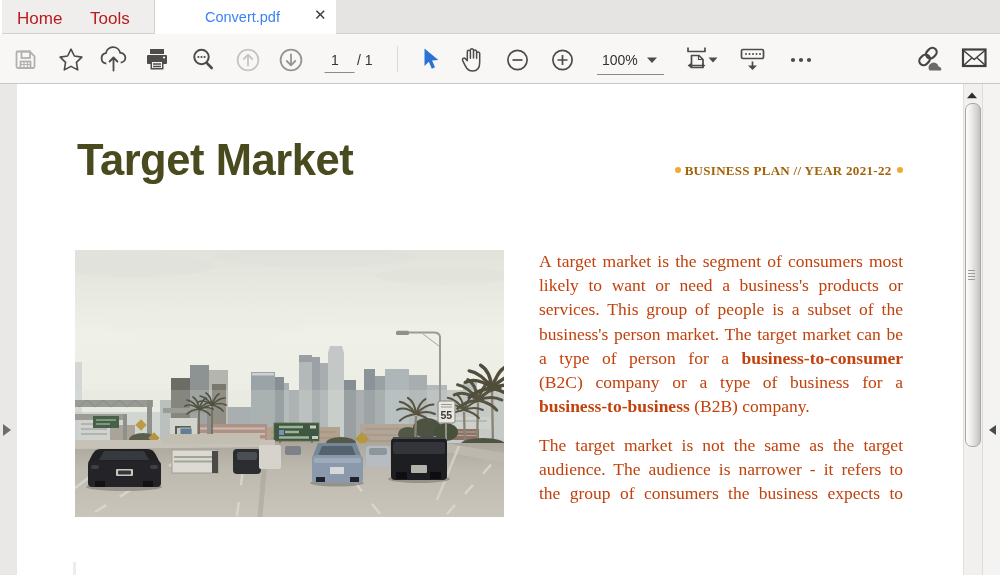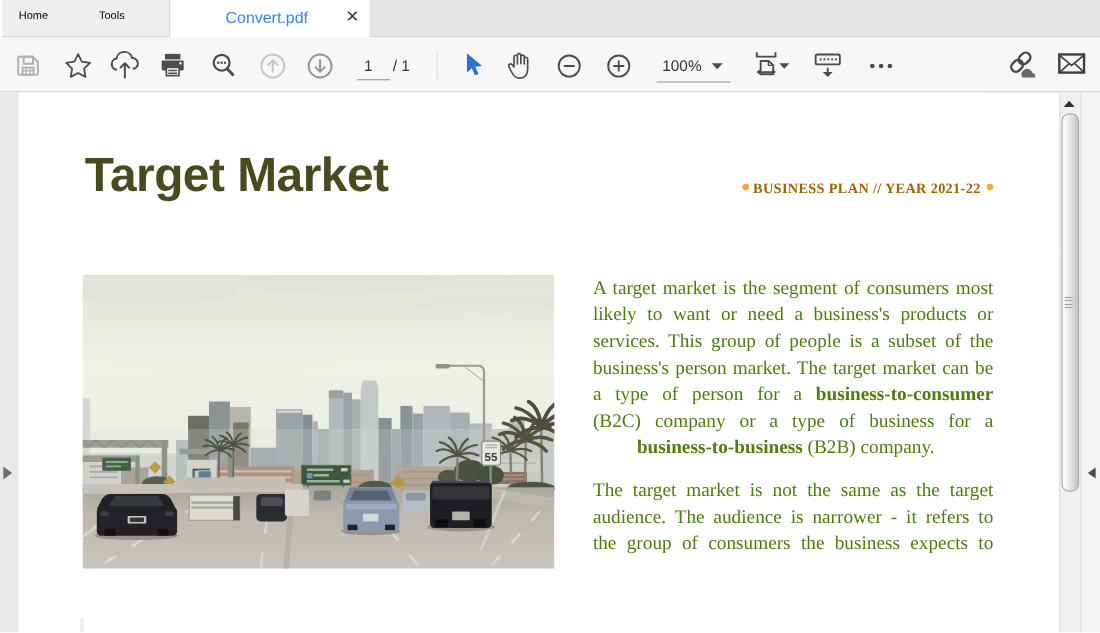--- a/index.html
+++ b/index.html
@@ -3,21 +3,21 @@
 <meta charset="utf-8">
 <style>
   html,body{margin:0;padding:0;}
   body{width:1000px;height:575px;position:relative;overflow:hidden;background:#ffffff;
        font-family:"Liberation Sans",sans-serif;}
   .abs{position:absolute;}
   
   #tabbar{top:0;left:0;width:1000px;height:34px;background:#fff;}
   #hometools{top:0;left:2px;width:152px;height:33px;background:#efeeed;
      border-right:1px solid #d2d1d0;border-bottom:1px solid #d2d1d0;}
-  #hometools span{position:absolute;top:9px;font-size:10px;color:#000000;text-align:center;}
+  #hometools span{position:absolute;top:9px;font-size:17px;color:#b91c1c;text-align:center;}
   #activetab{top:0;left:155px;width:181px;height:34px;background:#fff;}
   #activetab .t{position:absolute;top:9px;left:50px;font-size:14.5px;color:#3b82f6;}
   #activetab .x{position:absolute;top:6px;left:159px;font-size:15px;color:#3b3b3b;}
   #tabrest{top:0;left:336px;width:664px;height:33px;background:#e5e4e3;border-bottom:1px solid #d0cfce;}
   
   #toolbar{top:34px;left:0;width:1000px;height:49px;background:#f8f7f6;border-bottom:1px solid #c9c8c7;}
   #toolbar svg{position:absolute;}
   
   #docarea{top:84px;left:0;width:888px;height:491px;background:#fff;padding-left:11px;}
   #leftstrip{top:0;left:0;width:17px;height:491px;background:#e9e8e7;}
@@ -34,24 +34,24 @@
      background:repeating-linear-gradient(180deg,#9d9c9b 0,#9d9c9b 1px,transparent 1px,transparent 3px);}
   #sbup{top:2px;left:966px;width:12px;height:10px;}
   
   #heading{top:52px;left:77px;font-size:43.5px;font-weight:bold;color:#4a4a1f;letter-spacing:-0.45px;}
   #tagline{top:79px;left:603px;width:300px;text-align:right;font-family:"Liberation Serif",serif;
      font-size:13px;font-weight:bold;color:#a16207;letter-spacing:0.3px;white-space:nowrap;}
   #tagline .dot{display:inline-block;width:6px;height:6px;border-radius:50%;background:#f3a833;
      position:relative;top:-2px;}
   #photo{top:166px;left:75px;width:429px;height:267px;border-radius:23px;}
   #bodytext{top:165px;left:539px;width:364px;font-family:"Liberation Serif",serif;
-     font-size:17.5px;color:#4d7c0f;}
+     font-size:17.5px;color:#c2410c;}
   .jline{text-align:justify;height:24.23px;line-height:24.23px;white-space:normal;}
   .jline::after{content:"";display:inline-block;width:100%;height:0;}
-  .lline{height:24.23px;line-height:24.23px;margin-left:40px;}
+  .lline{height:24.23px;line-height:24.23px;}
   .pgap{height:14.5px;}
   #tablestub{top:478px;left:73px;width:3px;height:13px;background:#e9edf0;}
 </style>
 </head>
 <body>
 
   <div class="abs" id="tabbar"></div>
   <div class="abs" id="hometools">
     <span style="left:15px;">Home</span>
     <span style="left:88px;">Tools</span>

